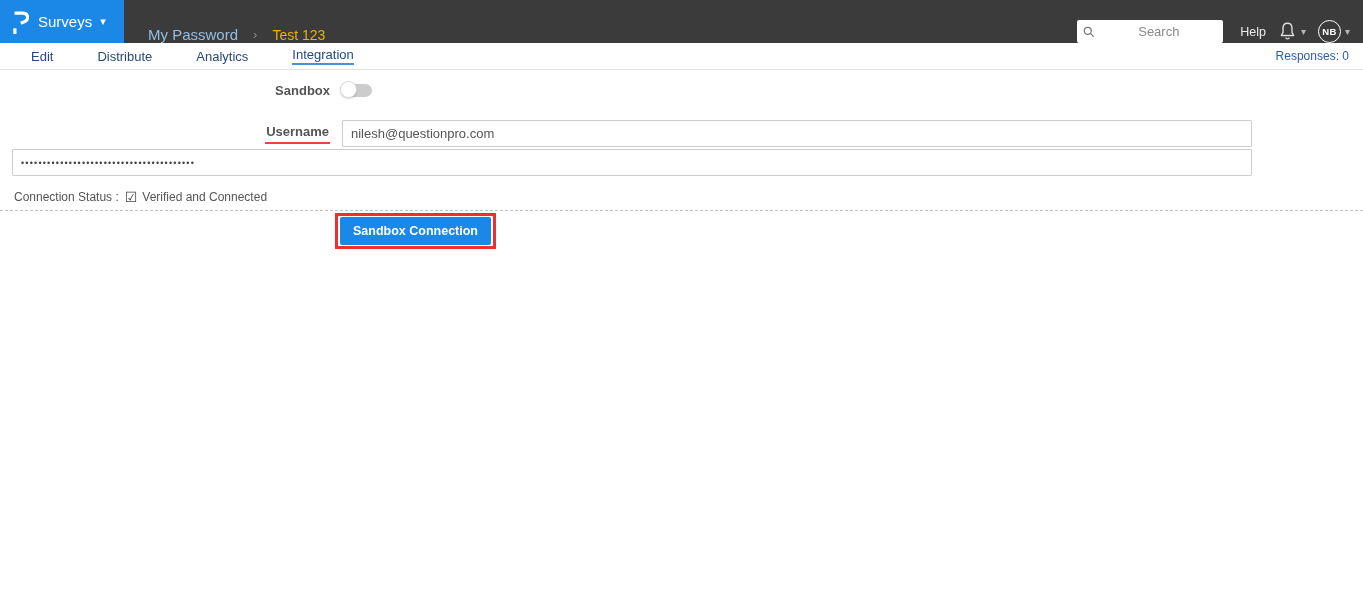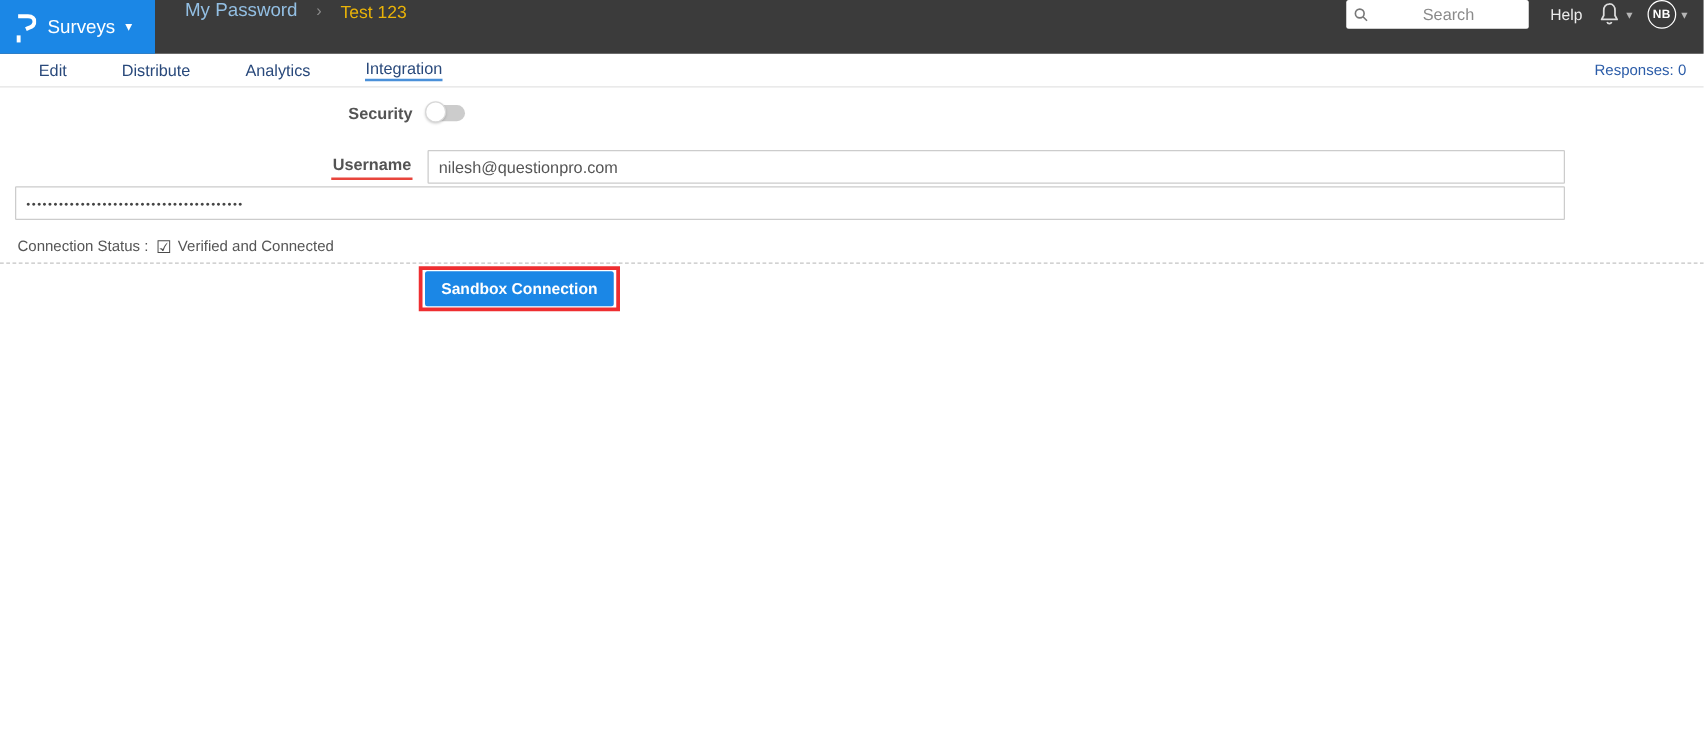--- a/index.html
+++ b/index.html
@@ -7,21 +7,21 @@
   body {
     width: 1363px; height: 599px;
     background: #ffffff;
     font-family: "Liberation Sans", sans-serif;
     overflow: hidden;
   }
 
   
   .topbar {
     height: 43px; background: #3b3b3b;
-    display: flex; align-items: flex-start;
+    display: flex; align-items: flex-end;
   }
   .brand {
     width: 124px; height: 43px; background: #1b87e6;
     display: flex; align-items: center; padding: 0 10px 0 13px;
     color: #fff; cursor: pointer; flex-shrink: 0;
   }
   .brand .logo { display: flex; align-items: center; margin-right: 9px; }
   .brand .brand-label { font-size: 15px; }
   .brand .caret-brand { color: #fff; font-size: 11px; margin-left: 8px; }
 
@@ -145,21 +145,21 @@
   <a class="tab">Distribute</a>
   <a class="tab">Analytics</a>
   <a class="tab active">Integration</a>
   <span class="responses">Responses: 0</span>
 </nav>
 
 <main class="content">
 
   <div class="frow row-sandbox">
     <div class="flabel">
-      <span>Security</span>
+      <span>Sandbox</span>
     </div>
     <div class="fctrl">
       <div class="toggle">
         <div class="knob"></div>
       </div>
     </div>
   </div>
 
   <div class="frow">
     <div class="flabel">

